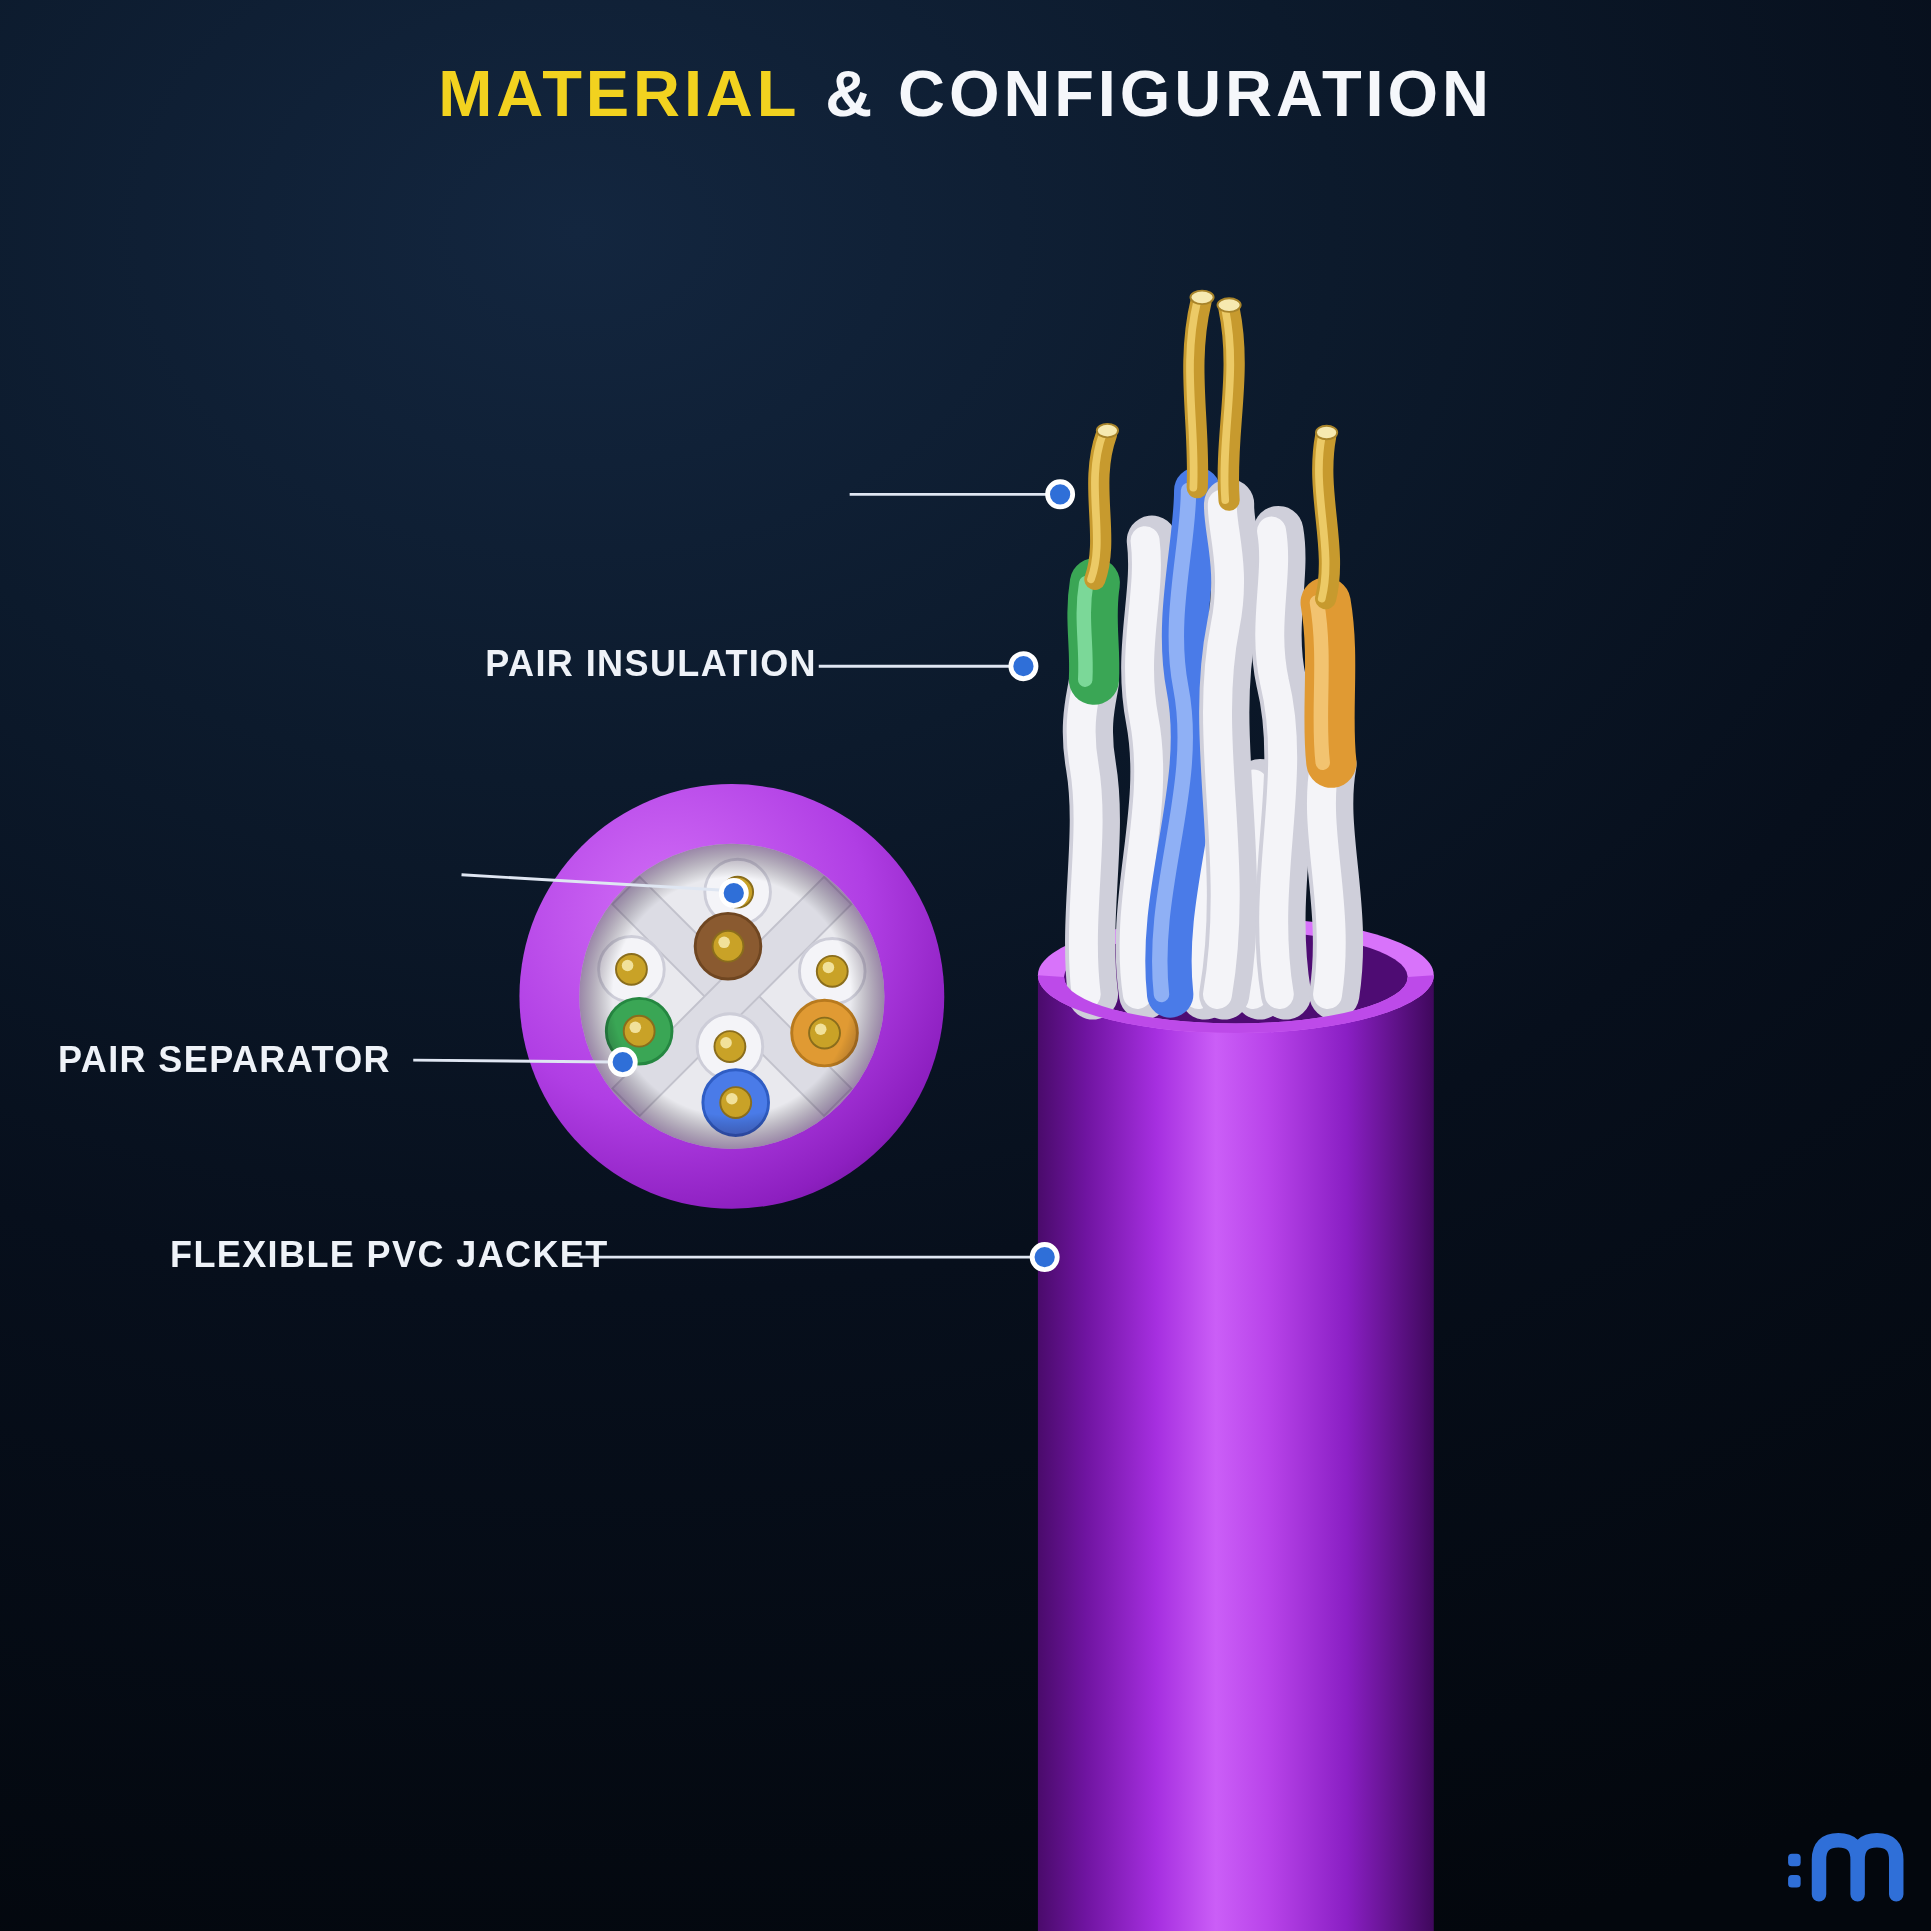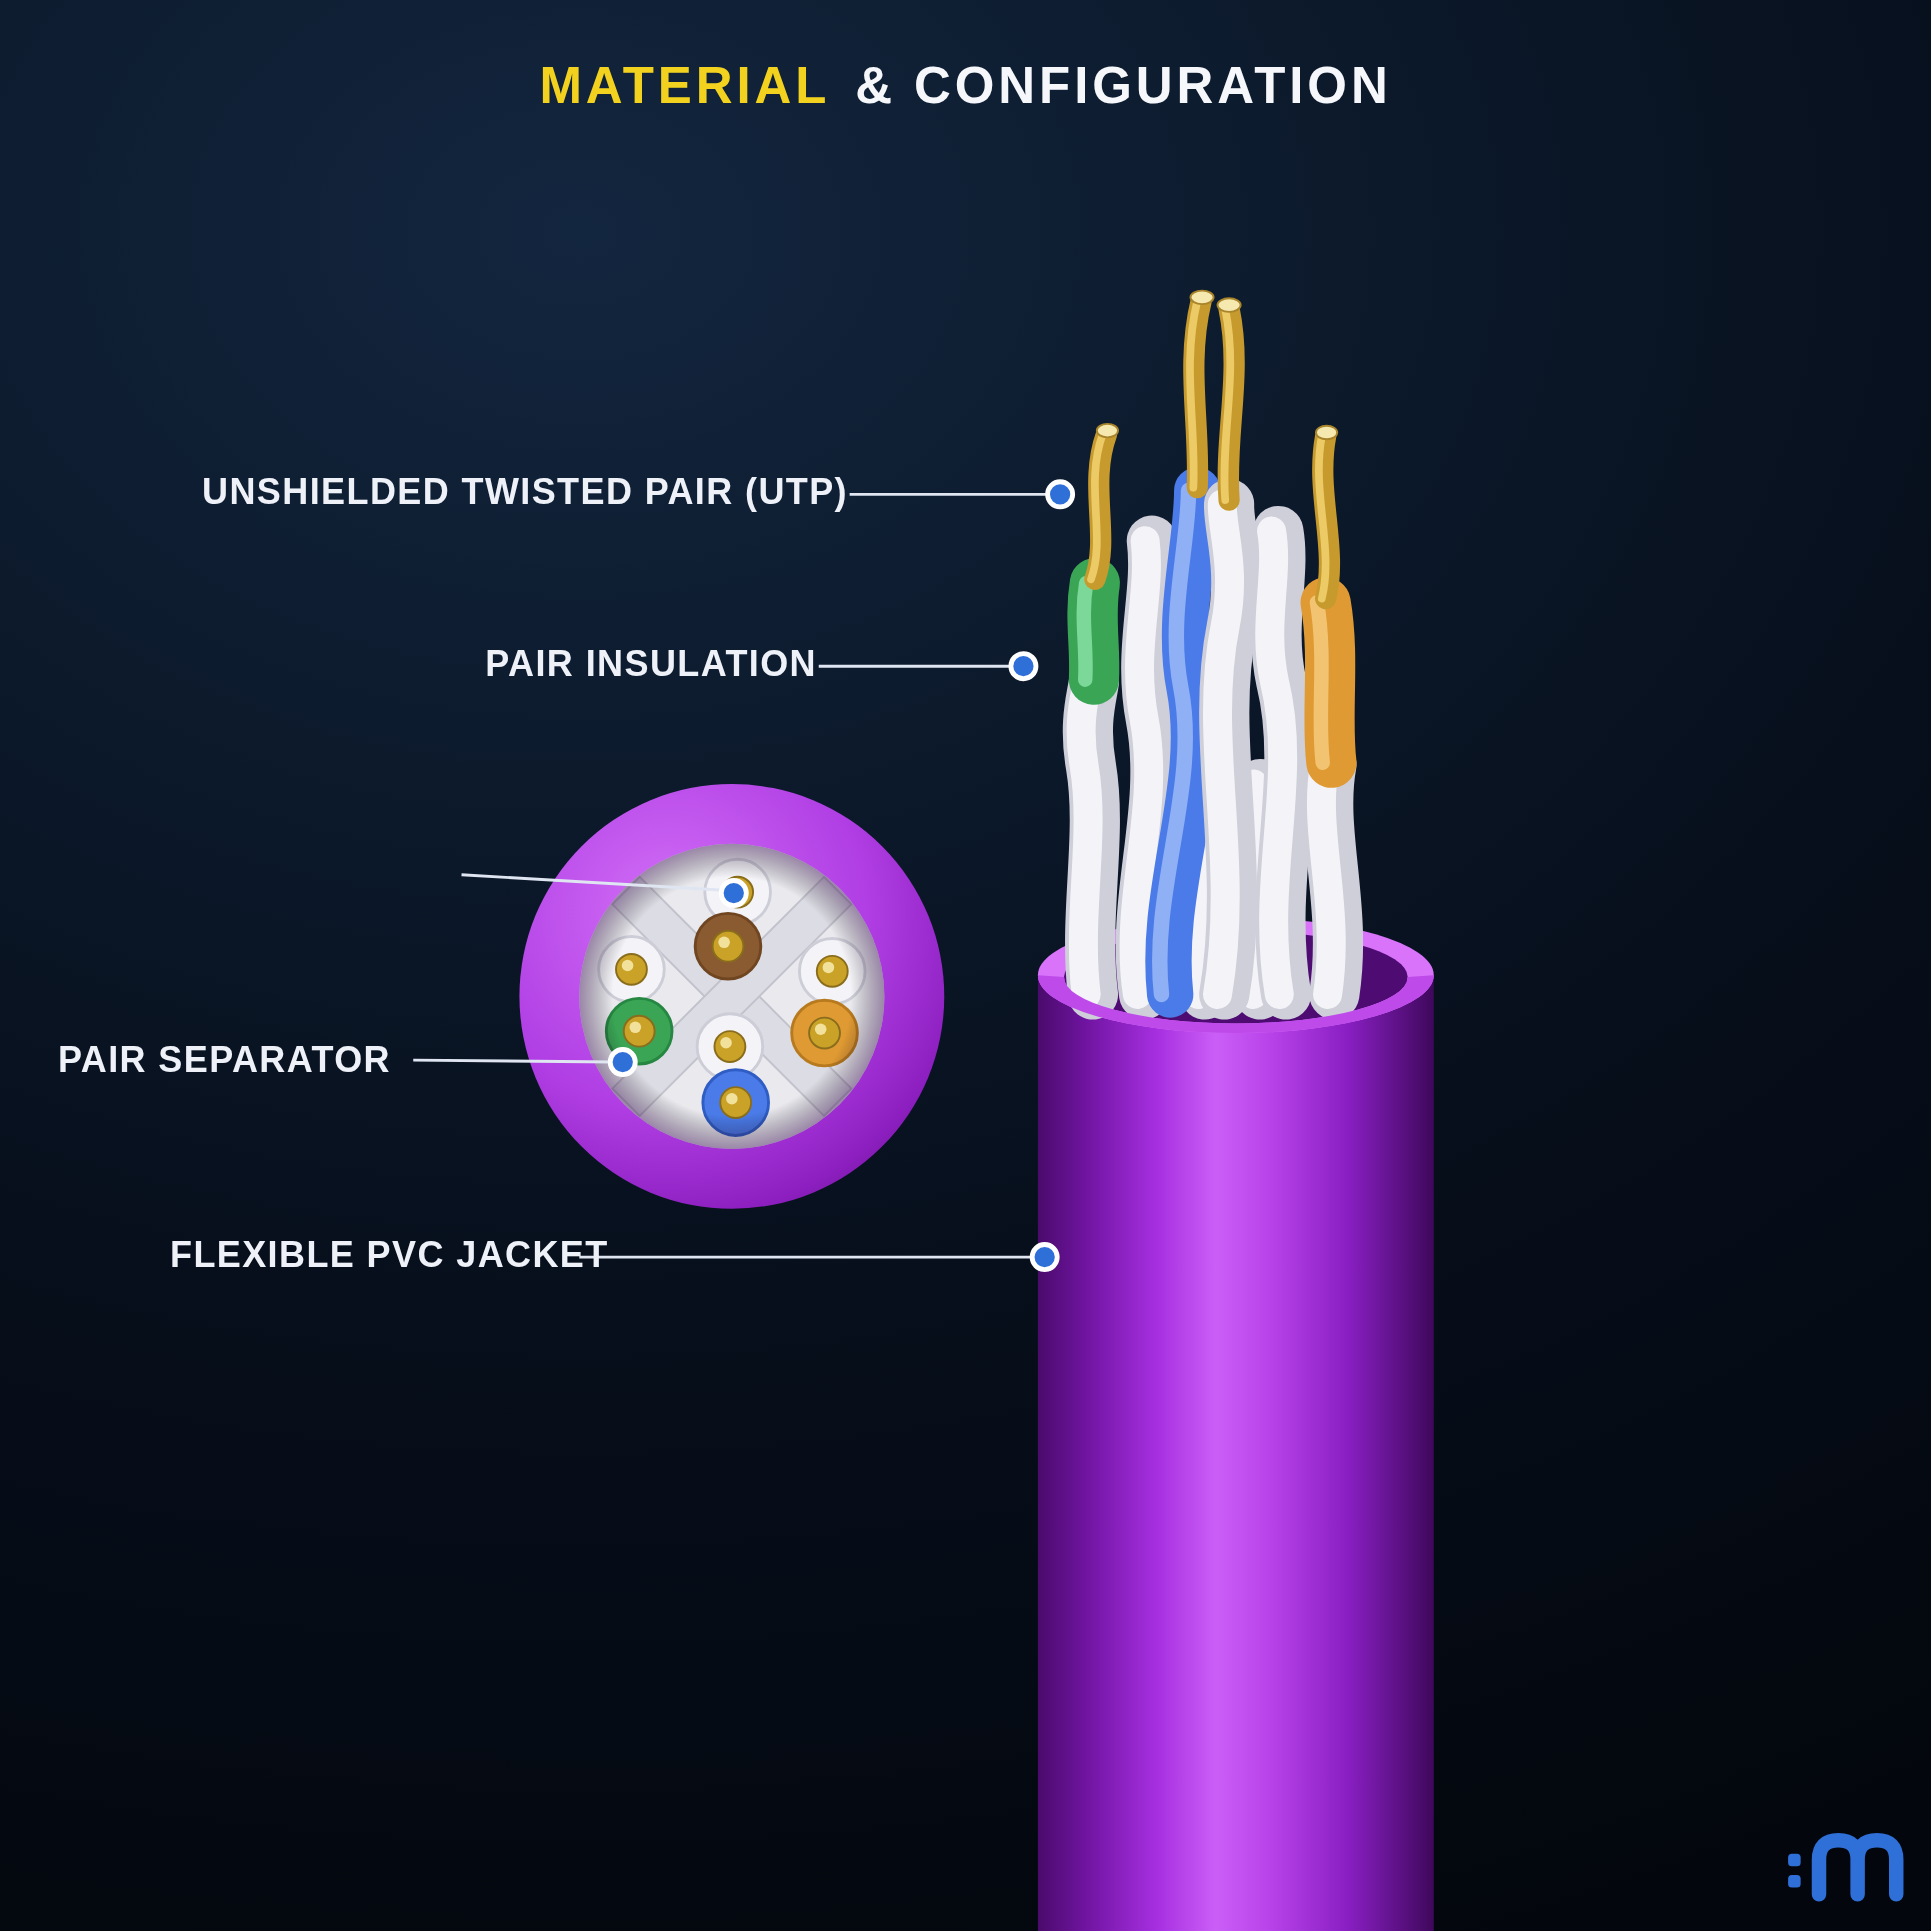--- a/index.html
+++ b/index.html
@@ -17,21 +17,21 @@
     overflow:hidden;
   }
   .canvas{
     position:relative;width:1931px;height:1931px;
     background:
       radial-gradient(130% 95% at 30% 12%, #13263f 0%, #0c1a2c 30%, #070f1c 58%, #03070d 100%);
   }
   .title{
     position:absolute;top:56px;left:0;width:100%;
     text-align:center;
-    font-size:51px;font-weight:800;letter-spacing:3.9px;
+    font-size:65px;font-weight:800;letter-spacing:3.9px;
     color:var(--title-white);
     white-space:nowrap;
   }
   .title .hl{color:var(--accent-yellow);}
   .title .rest{margin-left:25px;}
   .label{
     position:absolute;
     color:var(--label-white);
     font-size:36px;font-weight:700;letter-spacing:1.4px;
     white-space:nowrap;
@@ -216,21 +216,20 @@
       <rect class="logo-dot" x="0" y="28" width="13" height="13" rx="4"></rect>
       <rect class="logo-dot" x="0" y="50" width="13" height="13" rx="4"></rect>
       <path class="logo-stroke" d="M32,70 L32,34 Q32,14 52,14 Q72,14 72,34 L72,70 M72,34 Q72,14 92,14 Q112,14 112,34 L112,70"></path>
     </g>
   </svg>
 
   <h1 class="title">
     <span class="hl">MATERIAL</span><span class="rest">&amp; CONFIGURATION</span>
   </h1>
 
-  <div class="label right-align" style="right:1083px;top:471px;">UNSHIELDED TWISTED PAIR (UTP)</div>
 
   <div class="label right-align" style="right:1114px;top:643px;">PAIR INSULATION</div>
 
 
   <div class="label" style="left:58px;top:1039px;">PAIR SEPARATOR</div>
 
   <div class="label" style="left:154px;top:1234px;margin-left:16px;">FLEXIBLE PVC JACKET</div>
 
 </div>
 

